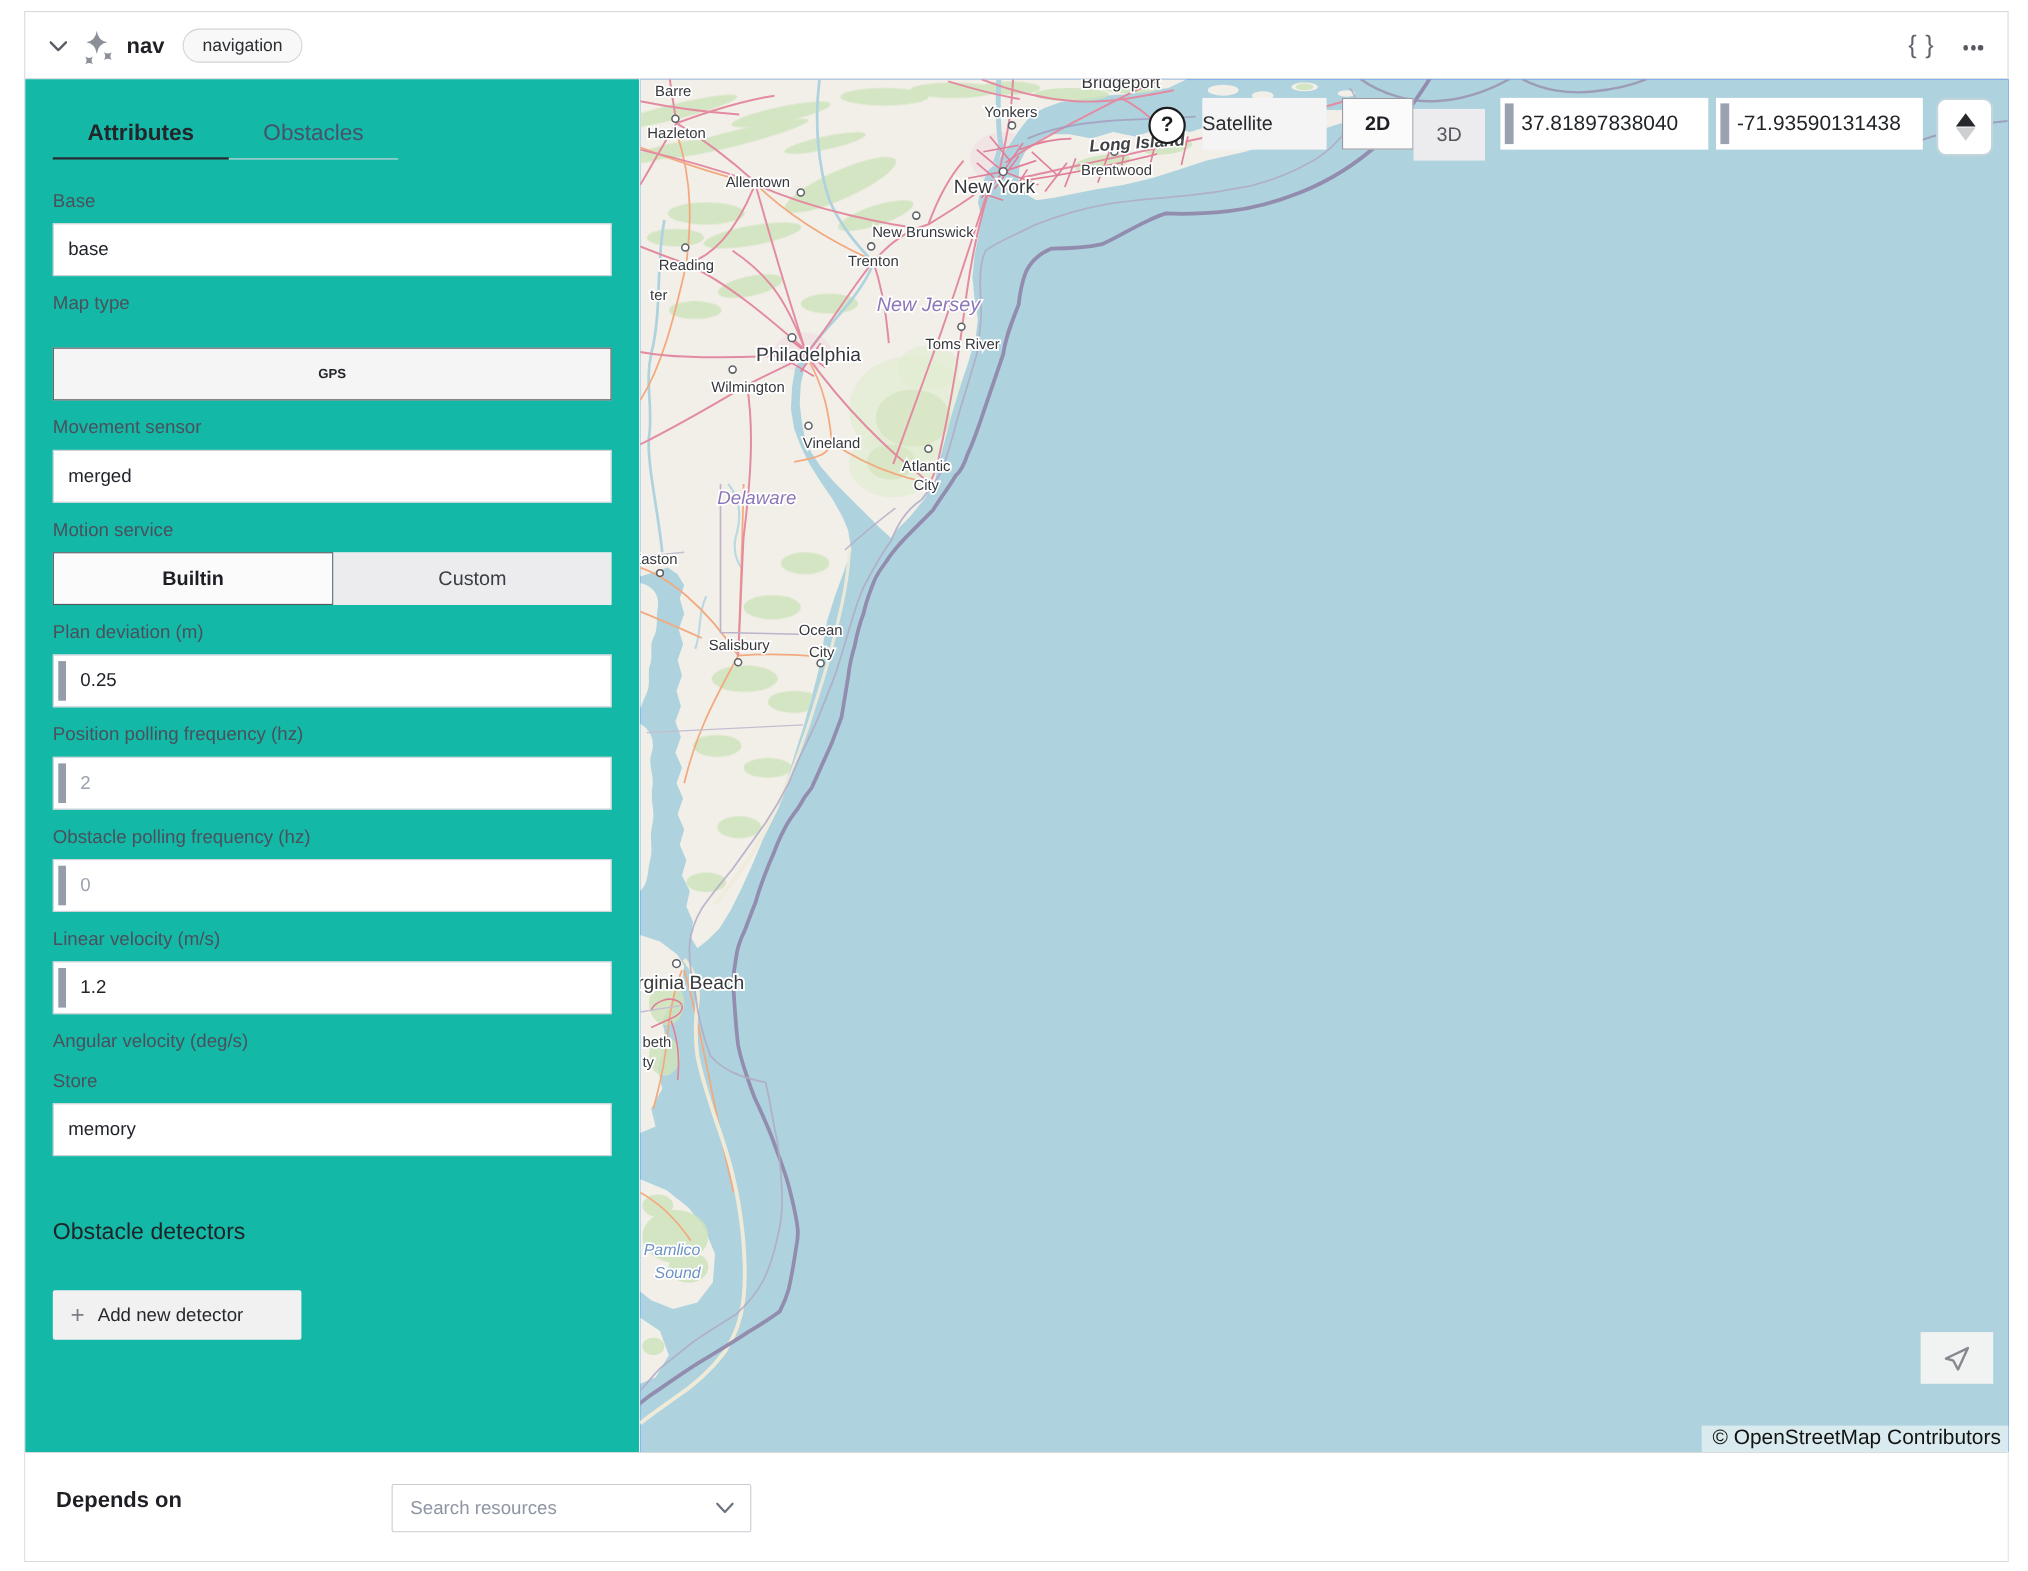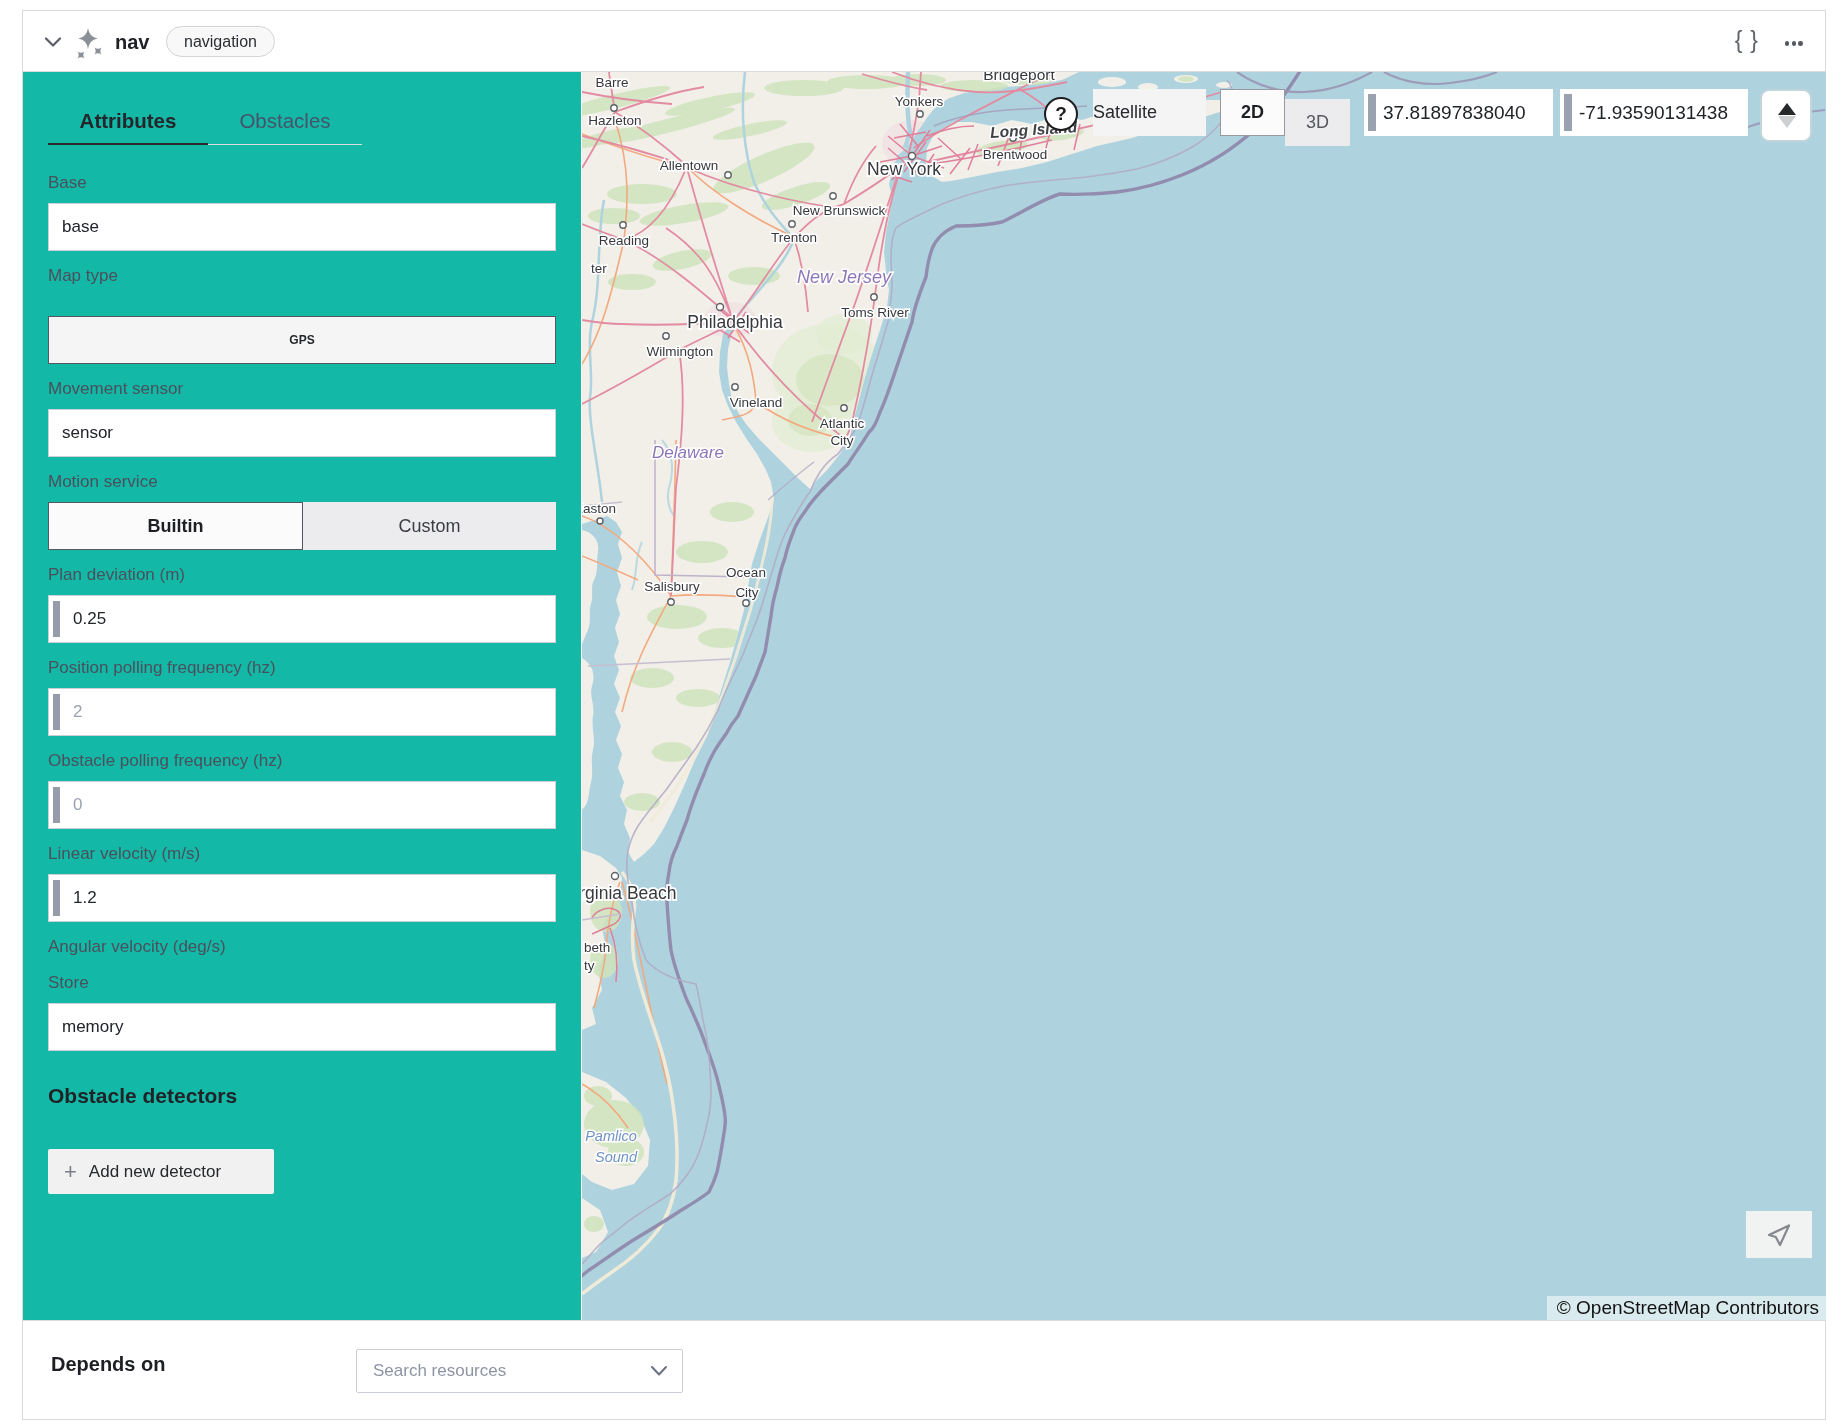--- a/index.html
+++ b/index.html
@@ -23,21 +23,21 @@
 .lab { margin-top:14px; margin-bottom:9px; font-size:17px; line-height:22px; color:#4a505c; }
 .lab.first { margin-top:27px; }
 .inp { position:relative; width:508px; height:48px; border:1px solid #ccd0d6; background:#fff; font-size:17px; color:#21242a; line-height:46px; padding-left:13px; }
 .inp.num { padding-left:24px; }
 .inp.num::before { content:""; position:absolute; left:4px; top:5px; bottom:5px; width:7px; background:#959daa; }
 .inp .ph { color:#9ba1ad; }
 .gps { width:508px; height:48px; border:1px solid #55585e; background:#f5f5f6; text-align:center; line-height:46px; font-weight:bold; font-size:12px; color:#24262b;margin-top:29px; }
 .seg { width:508px; height:48px; display:flex; }
 .seg .a { width:255px; height:48px; border:1px solid #55585e; background:#fbfbfc; text-align:center; line-height:46px; font-weight:bold; font-size:18px; color:#1d1f24; }
 .seg .b { width:253px; height:48px; background:#ececee; text-align:center; line-height:48px; font-size:18px; color:#3a3d44; }
-.h2 { margin:32px 0 0 25px; font-size:21px; font-weight:bold; color:#1f2227; line-height:26px; }
+.h2 { margin:56px 0 0 25px; font-size:21px; font-weight:normal; color:#1f2227; line-height:26px; }
 .addbtn { margin:40px 0 0 25px; width:226px; height:45px; background:#f1f1f2; border-radius:2px; display:flex; align-items:center; font-size:17px; color:#26282d; }
 .addbtn .plus { font-size:22px; color:#7a7e87; font-weight:400; margin:0 12px 0 16px; }
 
 .foot { position:absolute; left:0; top:1309px; width:100%; height:99px; border-top:1px solid #dcdcde; background:#fff; }
 .dep { position:absolute; left:28px; top:32px; font-size:20px; font-weight:bold; color:#1d1f24; }
 .sel { position:absolute; left:333px; top:28px; width:327px; height:44px; border:1px solid #c9cdd4; border-radius:2px; font-size:17px; color:#8d94a2; line-height:42px; padding-left:16px; }
 .sel svg { position:absolute; right:14px; top:15px; }
 
 .map { position:absolute; left:559px; top:61px; width:1244px; height:1248px; overflow:hidden; background:#3b82f6; }
 .ctl { position:absolute; font-size:18px; }
@@ -73,21 +73,21 @@
     <div class="dots"><i></i><i></i><i></i></div>
   </div>
   <div class="left">
     <div class="tabs"><span class="tab active">Attributes</span><span class="tab idle">Obstacles</span></div>
     <div class="form">
       <div class="lab first">Base</div>
       <div class="inp">base</div>
       <div class="lab">Map type</div>
       <div class="gps">GPS</div>
       <div class="lab">Movement sensor</div>
-      <div class="inp">sensor</div>
+      <div class="inp">merged</div>
       <div class="lab">Motion service</div>
       <div class="seg">
           <div class="a">Builtin</div>
           <div class="b">Custom</div>
         </div>
       <div class="lab">Plan deviation (m)</div>
       <div class="inp num">0.25</div>
       <div class="lab">Position polling frequency (hz)</div>
       <div class="inp num"><span class="ph">2</span></div>
       <div class="lab">Obstacle polling frequency (hz)</div>

